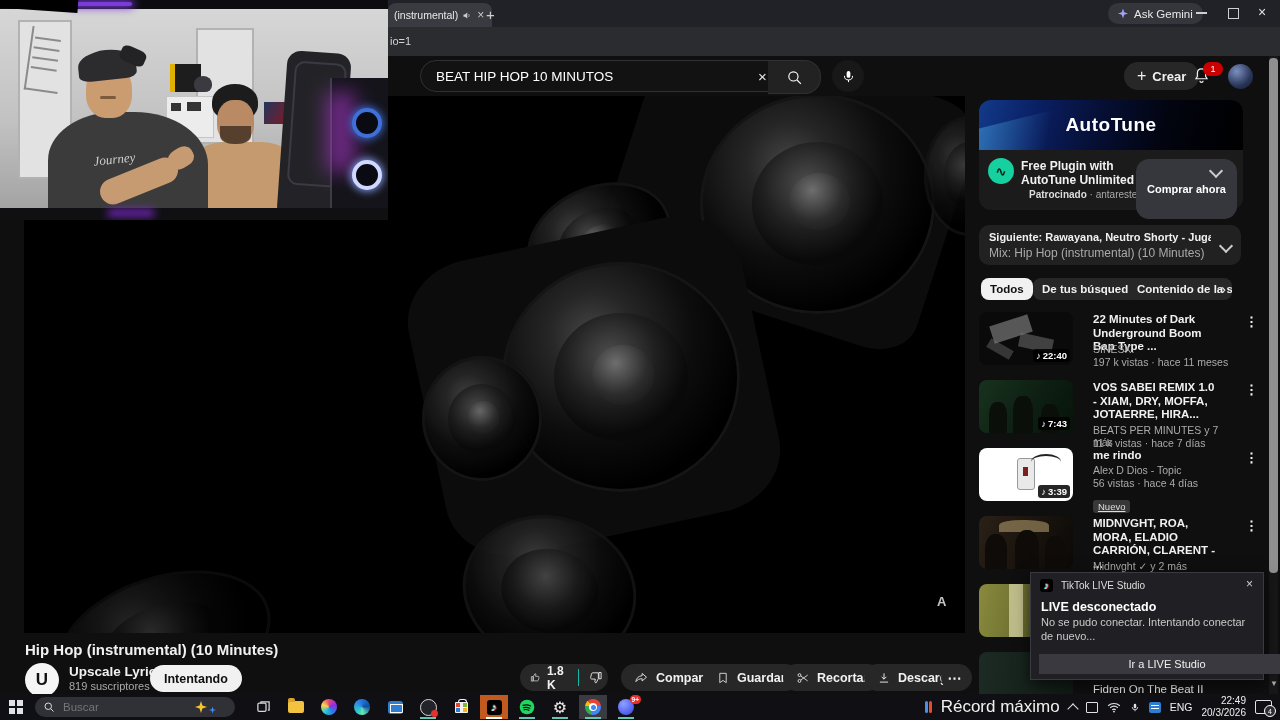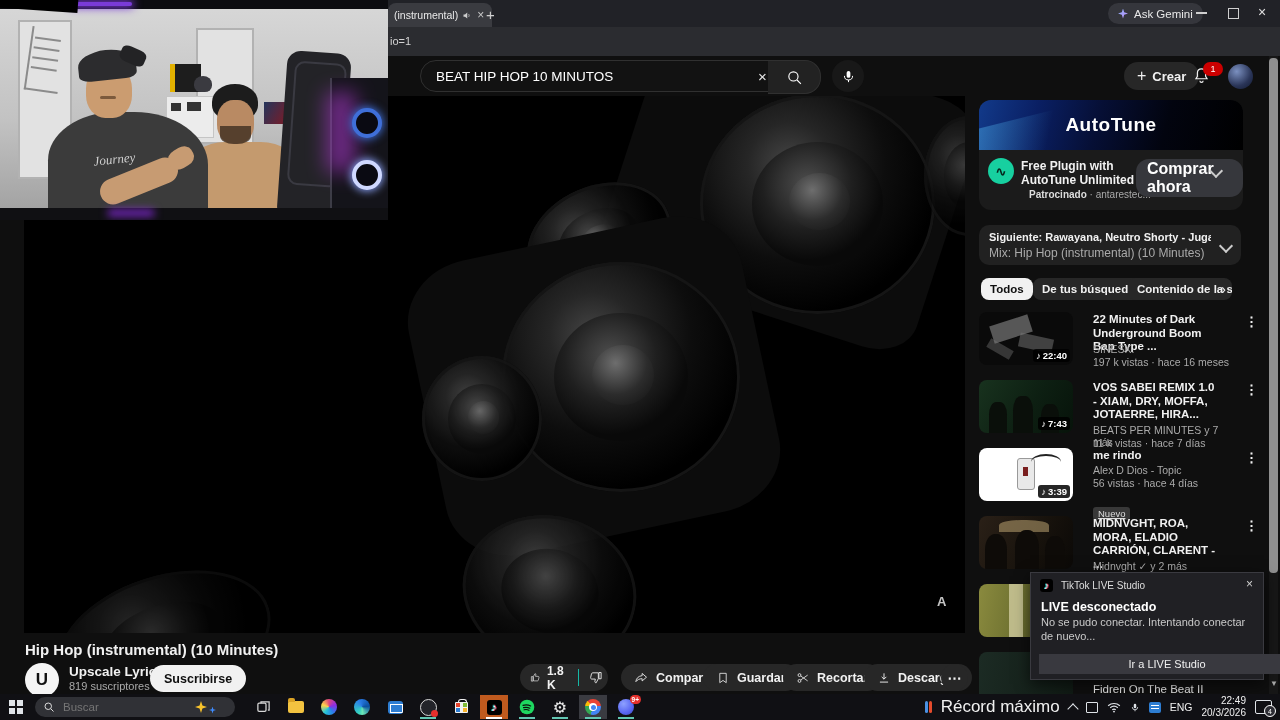--- a/index.html
+++ b/index.html
@@ -81,22 +81,22 @@
      background:linear-gradient(105deg,#123a8a 0%,#0a1f63 22%,#060f35 45%,#02040f 70%,#000 100%);}
   #ad-banner .streak{position:absolute;left:-30px;top:18px;width:150px;height:46px;
      background:linear-gradient(115deg,rgba(90,200,255,.55),rgba(40,90,220,0) 65%);transform:rotate(-14deg);}
   #ad-banner .brand{position:absolute;left:0;top:0;width:100%;height:100%;display:flex;align-items:center;
      justify-content:center;font-size:19px;font-weight:bold;color:#fff;letter-spacing:.5px;}
   #ad-logo{left:9px;top:58px;width:26px;height:26px;border-radius:50%;background:#17d0a0;
            display:flex;align-items:center;justify-content:center;color:#06251c;font-size:13px;font-weight:bold;}
   .ad-h{left:42px;font-size:12px;font-weight:bold;color:#f1f1f1;}
   #ad-spon{left:42px;top:89px;font-size:10px;color:#aaa;}
   #ad-spon b{color:#ddd;margin-left:8px;}
-  #ad-cta{left:157px;top:59px;height:24px;padding:7px 11px;background:#36373c;border-radius:13px;
-          font-size:16px;font-weight:bold;color:#fff;display:flex;align-items:center;}
+  #ad-cta{left:157px;top:59px;height:24px;padding:18px 11px;background:#36373c;border-radius:13px;
+          font-size:11px;font-weight:bold;color:#fff;display:flex;align-items:center;}
   .chev{width:8px;height:8px;border-right:2px solid #ccc;border-bottom:2px solid #ccc;transform:rotate(45deg);}
 
   #next-card{left:979px;top:225px;width:262px;height:40px;background:#212121;border-radius:10px;padding:6px 10px;box-sizing:border-box;}
   #next-line1{font-size:11px;font-weight:bold;color:#f1f1f1;white-space:nowrap;overflow:hidden;width:222px;}
   #next-line2{font-size:12px;color:#aaa;margin-top:3px;}
 
   .chip{position:absolute;top:278px;height:22px;border-radius:8px;background:#272727;color:#f1f1f1;
         font-size:11.5px;font-weight:bold;display:flex;align-items:center;padding:0 9px;white-space:nowrap;}
   .chip.sel{background:#f1f1f1;color:#0f0f0f;}
   #chip3{width:86px;overflow:hidden;}
@@ -346,21 +346,21 @@
   <span class="a" id="watermark">A</span>
 </div>
 
 <div class="a" id="vtitle">Hip Hop (instrumental) (10 Minutes)</div>
 <div class="a" id="ch-av">
   <span>U</span>
 </div>
 <div class="a" id="ch-name">Upscale Lyrics</div>
 <div class="a" id="ch-subs">819 suscriptores</div>
 <div class="a" id="subscribe">
-  <span>Suscribirse</span>
+  <span>Intentando</span>
 </div>
 
 <div class="pill" style="left:520px;width:88px;padding:0;">
   <div style="display:flex;align-items:center;gap:6px;padding:0 10px;border-right:1px solid #14b8a6;height:17px;">
     <svg width="15" height="15" viewBox="0 0 24 24">
         <path d="M3 10h3.5v10H3zM7.5 19.5V10L11 3.5c1.3 0 2.2 1 2 2.3L12.3 9.5h5.6c1.3 0 2.2 1.2 1.9 2.4l-1.4 6c-.2.9-1 1.6-2 1.6H7.5z" stroke="#f1f1f1" stroke-width="1.4" fill="none"></path>
       </svg>
     <span style="font-size:12px;font-weight:bold;">1.8 K</span>
   </div>
   <div style="padding:0 10px 0 2px;">
@@ -443,21 +443,21 @@
     <i style="left:12px;top:8px;width:40px;height:18px;transform:rotate(-18deg);"></i>
     <i style="left:40px;top:24px;width:34px;height:14px;transform:rotate(12deg);opacity:.5;"></i>
     <i style="left:8px;top:32px;width:26px;height:10px;transform:rotate(30deg);opacity:.4;"></i>
     <div class="v-dur">
         <span>♪</span>
         <span>22:40</span>
       </div>
   </div>
   <div class="v-title">22 Minutes of Dark Underground Boom Bap Type ...</div>
   <div class="v-ch">SINESK.</div>
-  <div class="v-meta">197 k vistas · hace 16 meses</div>
+  <div class="v-meta">197 k vistas · hace 11 meses</div>
   <span class="kebab">⋮</span>
 </div>
 
 <div class="v-row" style="top:380px;">
   <div class="v-thumb t2">
     <i style="left:10px;top:22px;width:18px;height:31px;"></i>
     <i style="left:34px;top:16px;width:20px;height:37px;"></i>
     <i style="left:62px;top:24px;width:18px;height:29px;"></i>
     <div class="v-dur">
         <span>♪</span>
@@ -477,21 +477,21 @@
       </div>
       <div class="wire"></div>
     <div class="v-dur">
         <span>♪</span>
         <span>3:39</span>
       </div>
   </div>
   <div class="v-title">me rindo</div>
   <div class="v-ch" style="top:16px;">Alex D Dios - Topic</div>
   <div class="v-meta" style="top:29px;">56 vistas · hace 4 días</div>
-  <div class="badge-new" style="top:59px;text-decoration:underline;">Nuevo</div>
+  <div class="badge-new" style="top:52px;text-decoration:underline;">Nuevo</div>
   <span class="kebab">⋮</span>
 </div>
 
 <div class="v-row" style="top:516px;">
   <div class="v-thumb t4">
     <i class="lt" style="left:20px;top:4px;width:50px;height:12px;"></i>
     <i style="left:6px;top:18px;width:22px;height:35px;"></i>
     <i style="left:36px;top:14px;width:24px;height:39px;"></i>
     <i style="left:66px;top:20px;width:20px;height:33px;"></i>
   </div>

